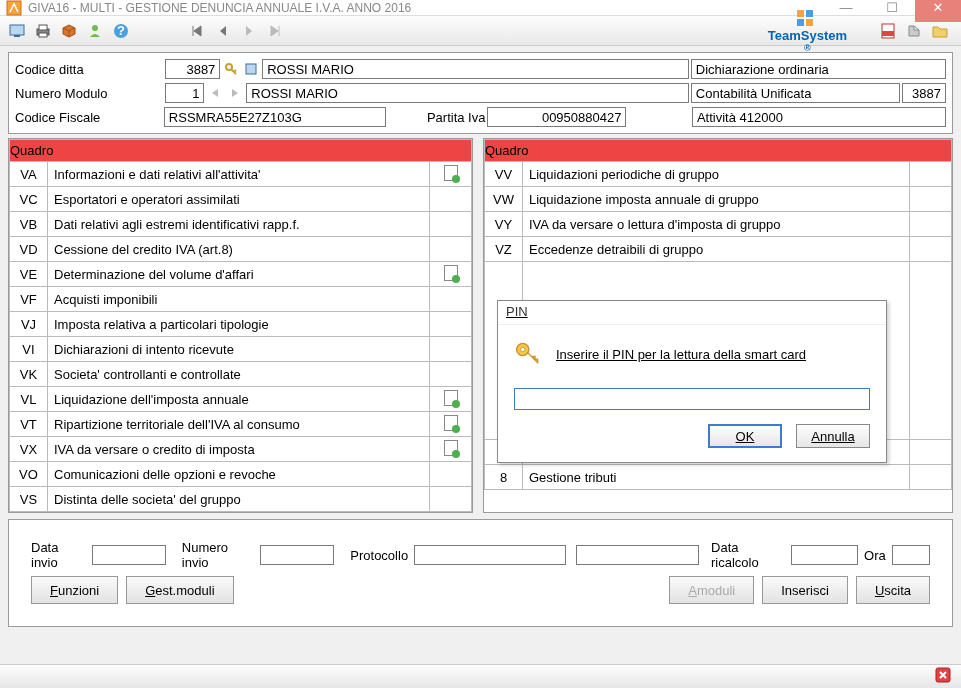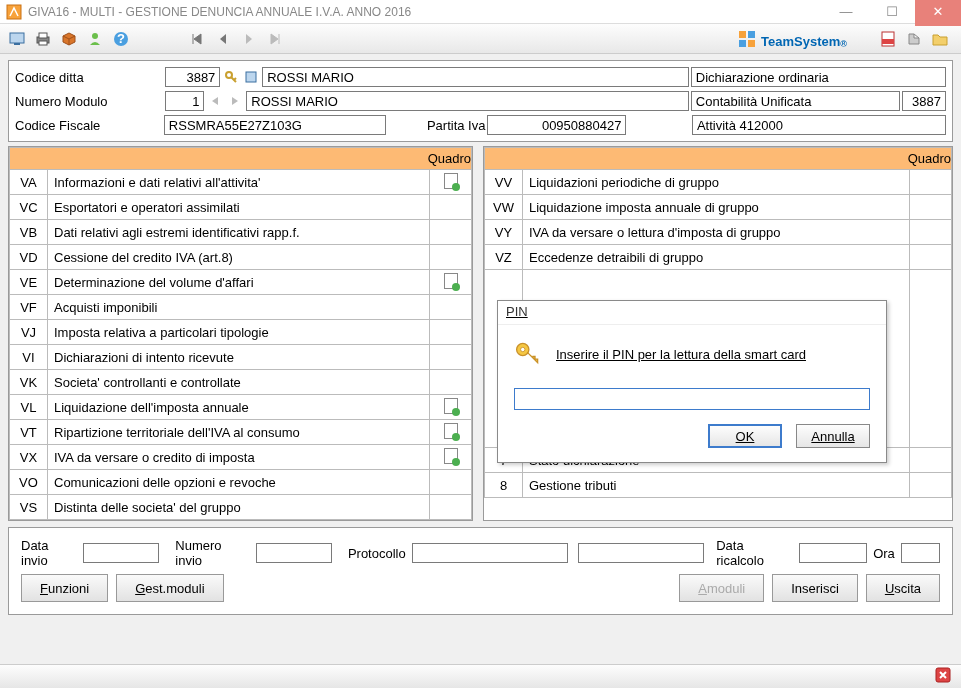--- a/index.html
+++ b/index.html
@@ -1,47 +1,47 @@
 <!DOCTYPE html>
 <html><head>
 <meta charset="utf-8">
 <style>
 * { box-sizing: border-box; margin: 0; padding: 0; font-family: "Segoe UI", Tahoma, sans-serif; font-size: 13px; }
 body { background: #f0f0f0; width: 961px; height: 688px; position: relative; overflow: hidden; }
-.titlebar { height: 24px; background: #fff; display: flex; align-items: center; padding-left: 6px; border-bottom: 1px solid #ddd; }
+.titlebar { height: 16px; background: #fff; display: flex; align-items: center; padding-left: 6px; border-bottom: 1px solid #ddd; }
 .titlebar .tb-icon { width: 16px; height: 16px; margin-right: 6px; display:inline-flex; align-items:center; justify-content:center; }
 .titlebar .tb-title { color: #888; font-size: 12px; flex: 1; }
 .titlebar .win-btn { width: 46px; height: 28px; display: flex; align-items: center; justify-content: center; color: #888; }
 .titlebar .win-close { background: #e8817a; color: #fff; }
 .toolbar { height: 30px; background: linear-gradient(#fdfdfd,#e8e8e8); border-bottom: 1px solid #ccc; display: flex; align-items: center; padding: 0 6px; }
 .toolbar .tb-btn { width: 22px; height: 22px; margin-right: 4px; display:flex; align-items:center; justify-content:center; border:1px solid transparent; }
 .toolbar .nav-group { margin-left: 50px; display:flex; }
 .toolbar .spacer { flex:1; }
-.toolbar .brand { display:flex; align-items:flex-end; font-weight:bold; color:#0066b3; font-size:15px; }
+.toolbar .brand { display:flex; align-items:center; font-weight:bold; color:#0066b3; font-size:15px;flex-direction:column; }
 .toolbar .brand sup { font-size:9px; }
 .toolbar .right-group { margin-left: 30px; display:flex; }
 .main { padding: 6px 8px; }
 .header-box { background:#fff; border:1px solid #9a9a9a; padding:4px 6px; margin-bottom:4px; }
 .hrow { display:flex; align-items:center; height:24px; gap:2px; }
 .lbl { color:#000; }
 .fld { background:#fff; border:1px solid #7a7a7a; height:20px; padding:0 4px; display:flex; align-items:center; overflow:hidden; }
 .fld.ra { justify-content:flex-end; }
 .iconbtn { width:18px; height:18px; display:inline-flex; align-items:center; justify-content:center; }
 .tables { display:flex; gap:10px; }
 .tbl-wrap { border:1px solid #9a9a9a; background:#fff; flex:1; }
 .tbl { width:100%; border-collapse:collapse; }
-.tbl th { background:#fdba74; border:1px solid #bbb; font-weight:normal; text-align:right; height:22px; }
+.tbl th { background:#ef4444; border:1px solid #bbb; font-weight:normal; text-align:left; height:22px; }
 .tbl td { border:1px solid #bbb; height:25px; padding:0 6px; vertical-align:middle; }
 .tbl td.code { width:38px; text-align:center; }
 .tbl td.ic { width:42px; text-align:center; }
 .highlight { background:#b5f5f0; }
 .doc-icon { display:inline-block; width:14px; height:16px; background:#fff; border:1px solid #888; position:relative; }
 .doc-icon::after { content:''; position:absolute; right:-3px; bottom:-3px; width:8px; height:8px; border-radius:50%; background:#4caf50; }
 .doc-icon.red::after { background:#e53935; }
-.footer-box { border:1px solid #9a9a9a; background:#fff; margin-top:6px; padding:12px; }
+.footer-box { border:1px solid #9a9a9a; background:#fff; margin-top:6px; padding:22px; }
 .frow { display:flex; align-items:center; gap:6px; height:26px; }
 .btnrow { display:flex; gap:8px; margin-top:8px; }
 .winbtn { height:28px; padding:0 18px; background:linear-gradient(#fafafa,#e2e2e2); border:1px solid #999; display:flex; align-items:center; }
 .winbtn.disabled { color:#aaa; }
 .btnrow .grow { flex:1; }
 .statusbar { position:absolute; bottom:0; left:0; right:0; height:24px; background:linear-gradient(#fdfdfd,#e6e6e6); border-top:1px solid #ccc; display:flex; align-items:center; justify-content:flex-end; padding-right:10px; }
 
 .dialog { position:absolute; left:497px; top:300px; width:390px; background:#fff; border:1px solid #8a8a8a; box-shadow:2px 2px 4px rgba(0,0,0,.2);text-decoration:underline; }
 .dialog .dtitle { height:24px; background:#fff; padding:3px 8px; color:#333; border-bottom:1px solid #eee; }
 .dialog .dbody { padding:14px 16px; }

